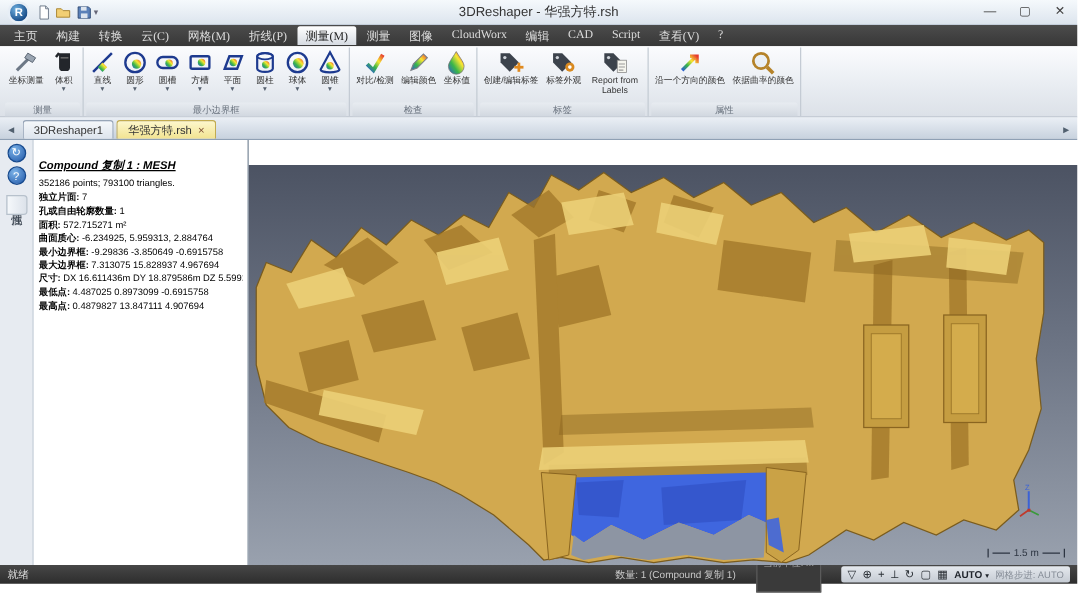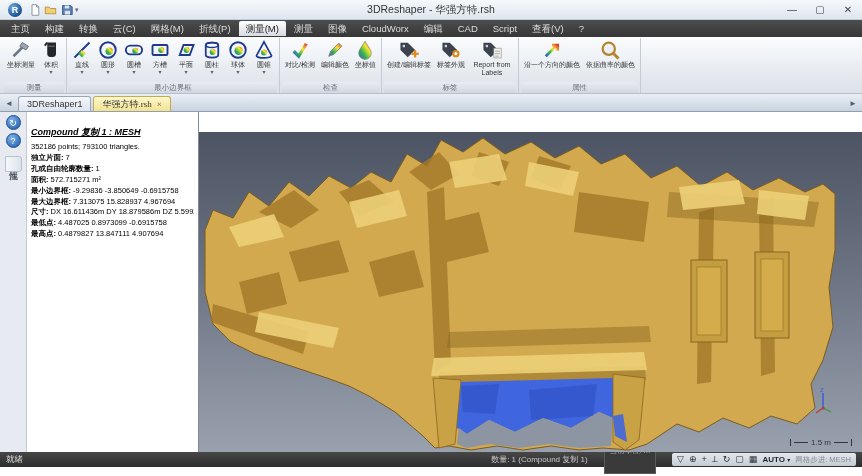--- a/index.html
+++ b/index.html
@@ -19,21 +19,21 @@
   .qcaret { font-size:7px; color:#667; margin-left:2px; }
   .title { position:absolute; left:0; right:0; text-align:center; font-size:10.5px; color:#333; }
   .win-controls { margin-left:auto; display:flex; z-index:2; }
   .win-btn { width:28px; height:18px; display:flex; align-items:center; justify-content:center;
     font-size:10px; color:#444; }
 
   
   .menubar { height:17px; background:linear-gradient(#4c4c4c,#373737); display:flex;
     align-items:center; padding:0 4px; gap:1px; flex:none; }
   .menu-tab { color:#ddd; font-size:9.5px; padding:2px 7px 0; border-radius:2px 2px 0 0;
-    white-space:nowrap; }
+    white-space:nowrap;font-family:Liberation Serif, serif; }
   .menu-tab.active { background:linear-gradient(#ffffff,#d6dbe2); color:#1b1b1b; }
   .menu-theme { margin-left:auto; color:#b9b9b9; font-size:9px; padding-right:4px;margin-top:37px; }
 
   
   .ribbon { height:57px; background:linear-gradient(#fbfcfe,#e9edf2 55%,#dce1e8);
     border-bottom:1px solid #b6bfca; display:flex; padding:1px 2px 0; flex:none; }
   .rgroup { display:flex; flex-direction:column; border-right:1px solid #c4cbd4; padding:0 2px; }
   .ritems { flex:1; display:flex; align-items:flex-start; }
   .ritem { display:flex; flex-direction:column; align-items:center; padding:1px 3px 0;
     font-size:7px; color:#333; text-align:center; }
@@ -45,21 +45,21 @@
     background:linear-gradient(#e8ecf1,#d2d8e0); border-radius:2px 2px 0 0; margin-top:1px; }
   .ribbon-spacer { flex:1; }
 
   
   .tabbar { height:18px; background:linear-gradient(#eaeff5,#c8d2de); border-bottom:1px solid #8fa0b4;
     display:flex; align-items:flex-end; padding:0 2px; gap:2px; flex:none; }
   .tab-nav { font-size:8px; color:#51606f; padding:0 3px 3px; }
   .doc-tab { font-size:9px; color:#333; padding:0 8px; height:15px; display:flex; gap:5px;
     align-items:center; border:1px solid #98a6b8; border-bottom:none; border-radius:3px 3px 0 0;
     background:linear-gradient(#f5f8fb,#dde4ed); white-space:nowrap; }
-  .doc-tab.active { background:linear-gradient(#fdf7cd,#f2e391); border-color:#c2ab50;font-family:Liberation Serif, serif; }
+  .doc-tab.active { background:linear-gradient(#fdf7cd,#f2e391); border-color:#c2ab50; }
   .tab-close { font-size:9px; color:#7a4a30; line-height:1; }
   .tab-nav.right { margin-left:auto; }
 
   
   .main { height:340px; display:flex; flex:none; }
   .sidestrip { width:27px; background:#e7ebf1; border-right:1px solid #c2cbd6; display:flex;
     flex-direction:column; align-items:center; padding-top:3px; gap:3px; flex:none; }
   .round-icon { width:15px; height:15px; border-radius:50%; color:#fff; font-size:9px;
     display:flex; align-items:center; justify-content:center;
     background:radial-gradient(circle at 35% 30%,#7db4e8,#1f56a7); border:1px solid #16498d; }
@@ -403,20 +403,21 @@
     </div>
 
     <div class="panel">
       <div class="panel-body">
         <div class="panel-title">Compound 复制 1 : MESH</div>
         <div class="panel-summary">352186 points; 793100 triangles.</div>
         <div id="panel-lines">
             <div class="pline"><b>独立片面:</b>&nbsp;<span>7</span></div>
             <div class="pline"><b>孔或自由轮廓数量:</b>&nbsp;<span>1</span></div>
             <div class="pline"><b>面积:</b>&nbsp;<span>572.715271 m²</span></div>
+            <div class="pline"><b>曲面质心:</b>&nbsp;<span>-6.234925, 5.959313, 2.884764</span></div>
             <div class="pline"><b>最小边界框:</b>&nbsp;<span>-9.29836 -3.850649 -0.6915758</span></div>
             <div class="pline"><b>最大边界框:</b>&nbsp;<span>7.313075 15.828937 4.967694</span></div>
             <div class="pline"><b>尺寸:</b>&nbsp;<span>DX 16.611436m DY 18.879586m DZ 5.59927m</span></div>
             <div class="pline"><b>最低点:</b>&nbsp;<span>4.487025 0.8973099 -0.6915758</span></div>
             <div class="pline"><b>最高点:</b>&nbsp;<span>0.4879827 13.847111 4.907694</span></div>
           </div>
       </div>
     </div>
 
     <div class="viewport">
@@ -514,18 +515,18 @@
             <span class="sb-tool">+</span>
             <span class="sb-tool">⟂</span>
             <span class="sb-tool">↻</span>
             <span class="sb-tool">▢</span>
             <span class="sb-tool">▦</span>
           </span>
         <span class="sb-auto">
           <span>AUTO</span>
           <span class="caret">▾</span>
         </span>
-        <span class="sb-grid-step">网格步进: MESH</span>
+        <span class="sb-grid-step">网格步进: AUTO</span>
       </div>
     </div>
   </div>
 </div>
 <div class="bottom-strip"></div>
 
 </body></html>

